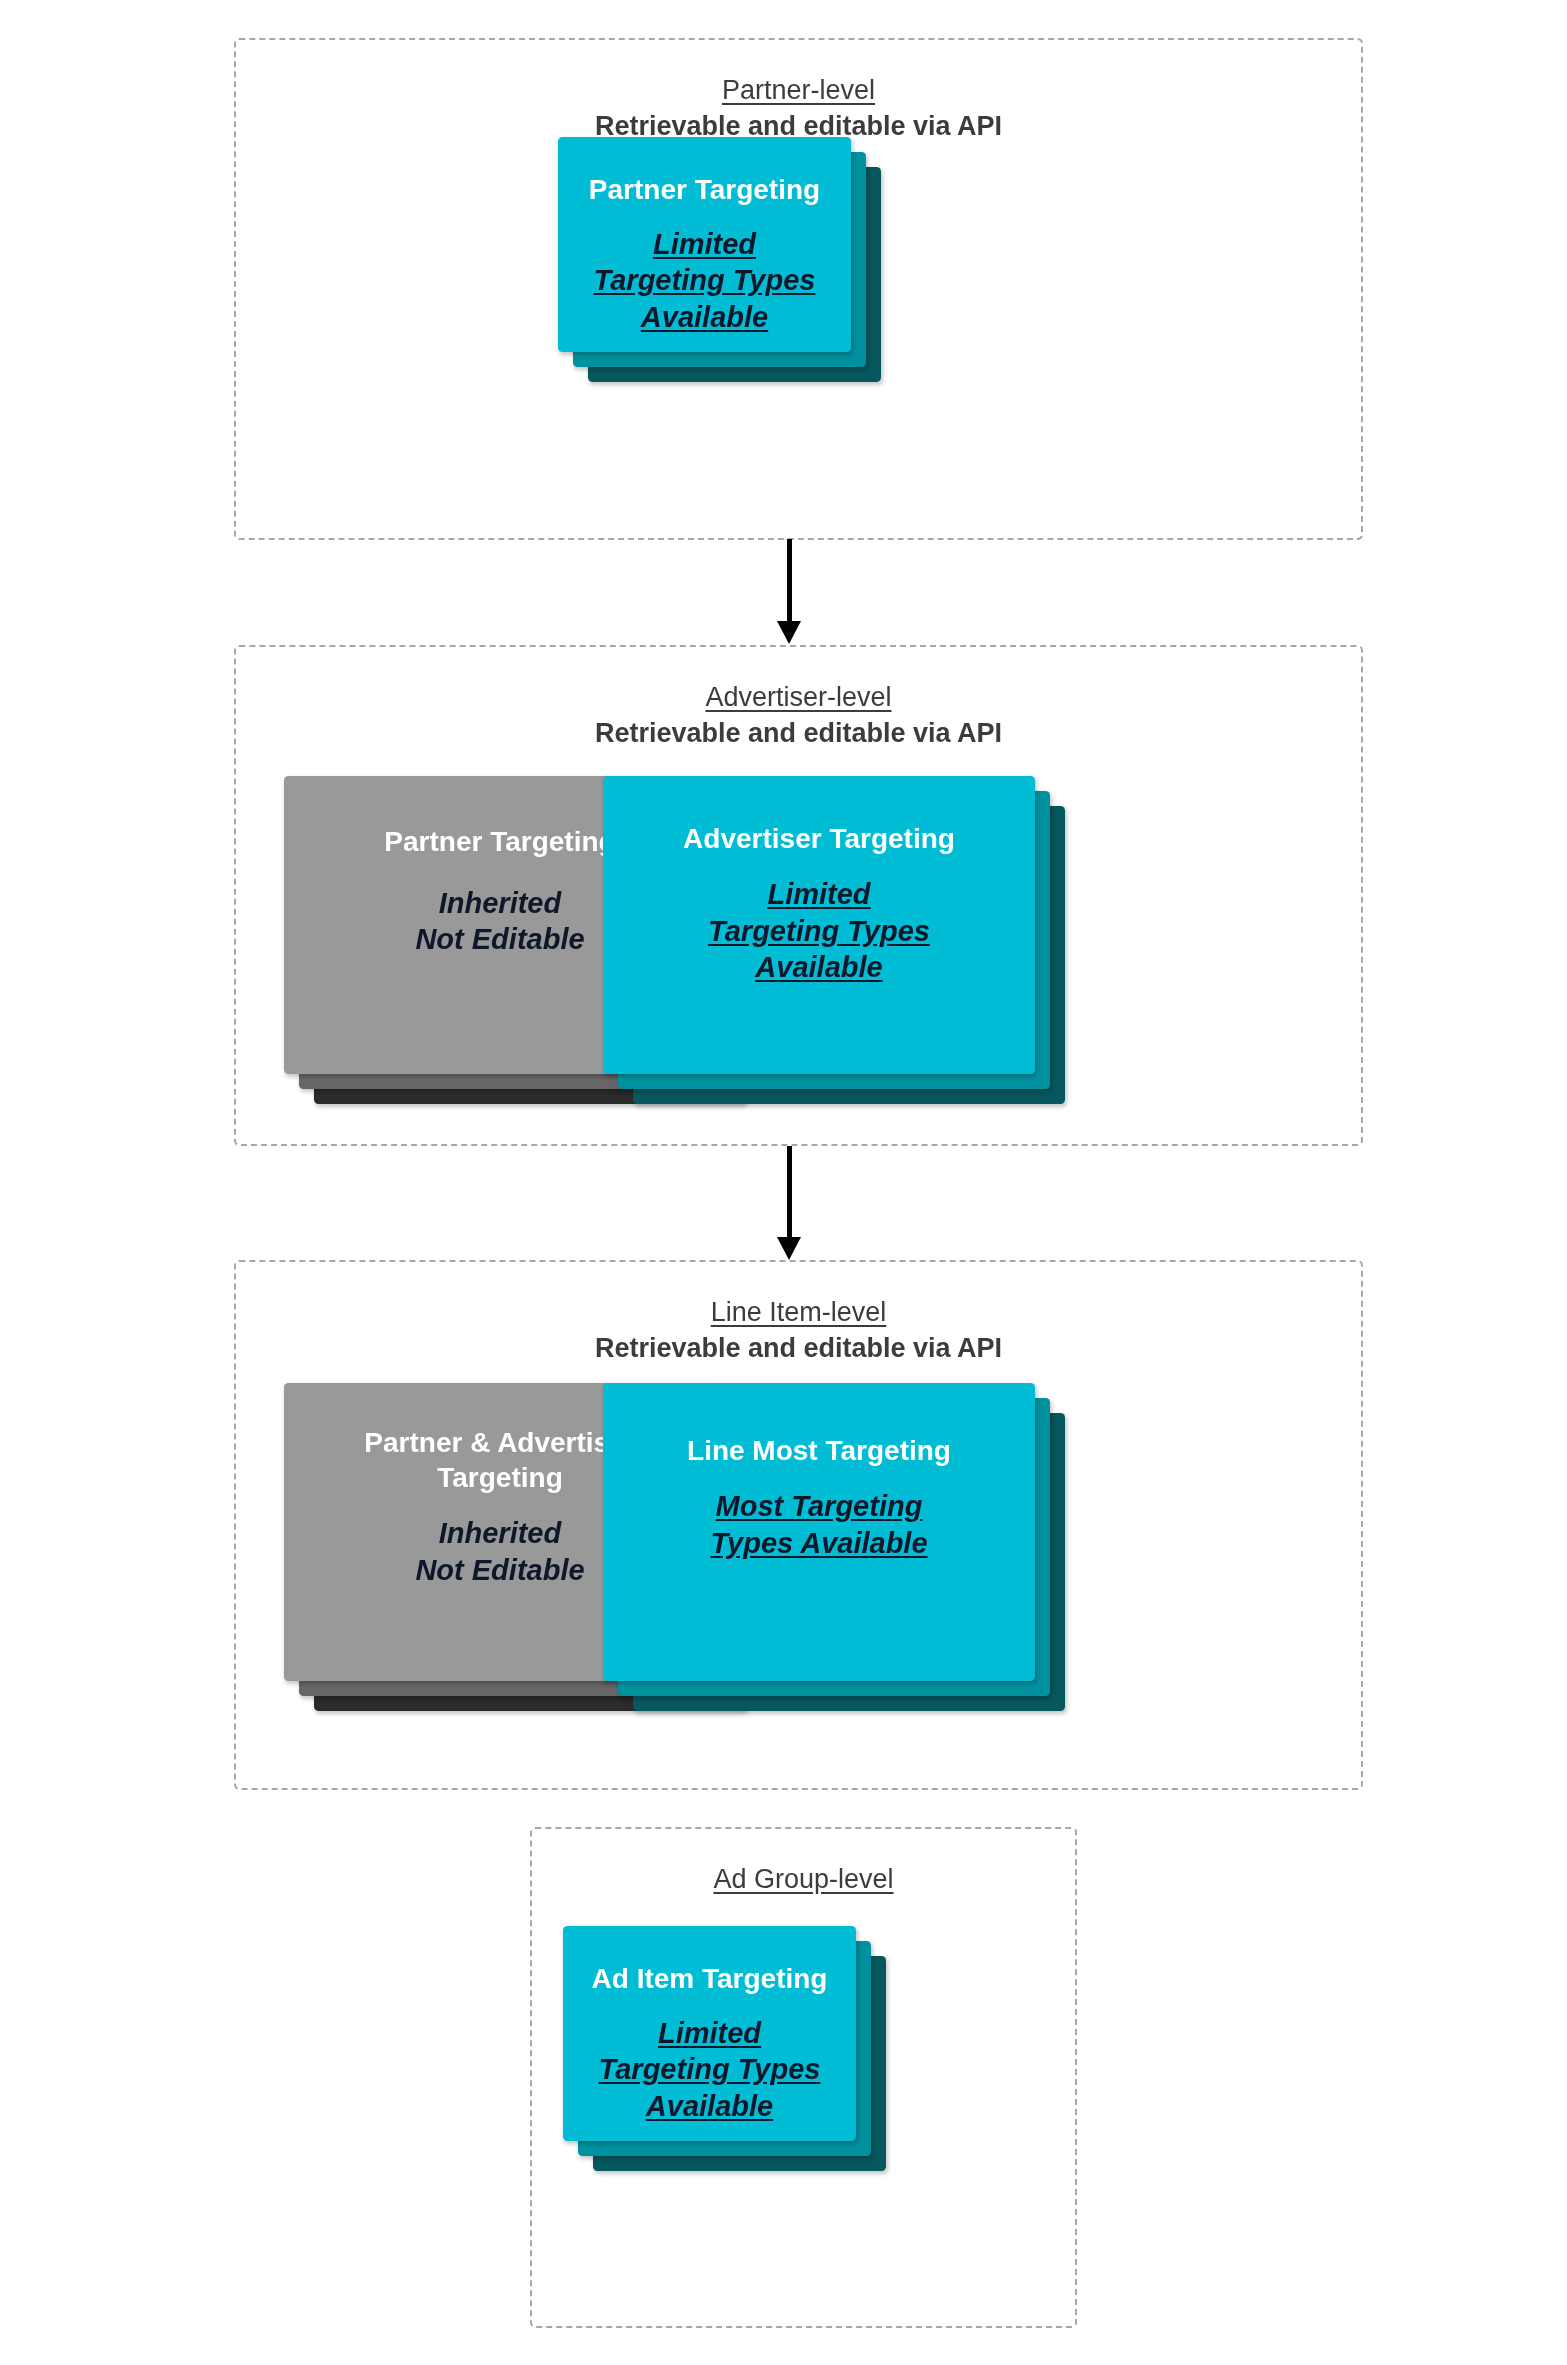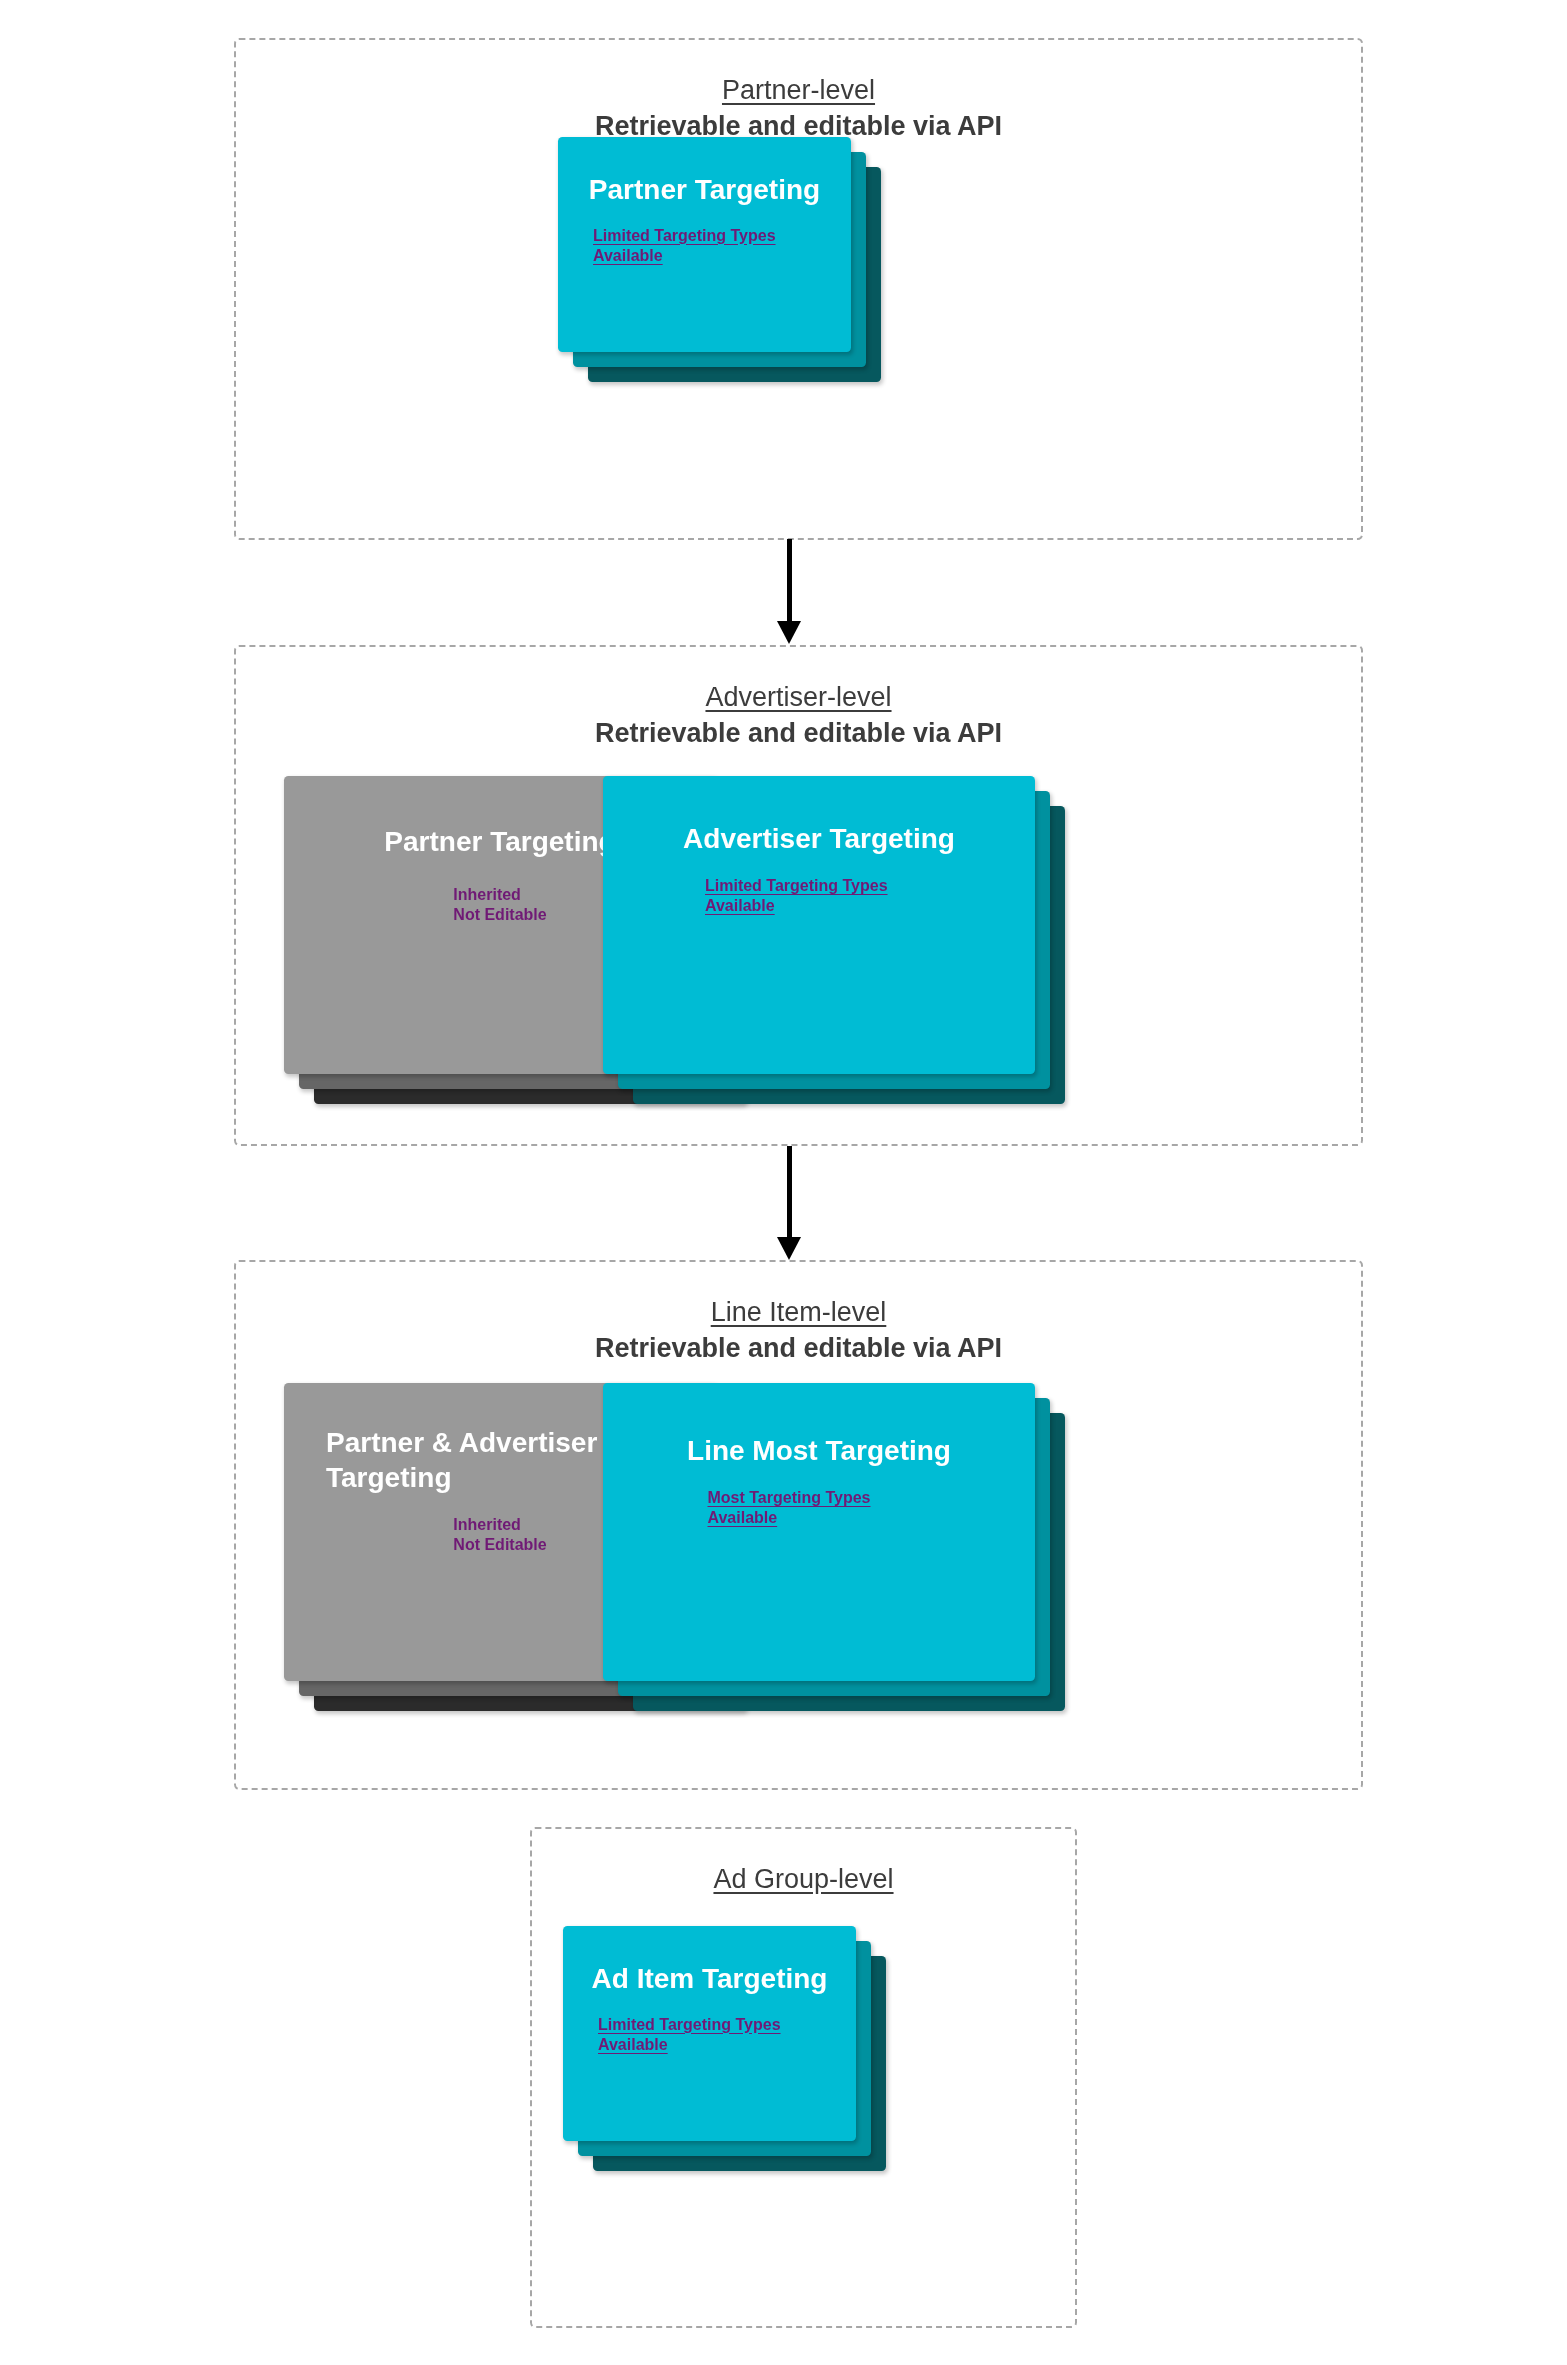--- a/index.html
+++ b/index.html
@@ -94,34 +94,36 @@
     position: absolute;
     left: 0; top: 0;
     width: 100%;
     height: 100%;
     display: flex;
     flex-direction: column;
     align-items: center;
     justify-content: flex-start;
     box-sizing: border-box;
     color: #ffffff;
+    text-align: center;
   }
   .card-title {
     font-size: 28px;
     font-weight: 700;
     line-height: 1.24;
     color: #ffffff;
   }
   .card-note {
-    font-size: 16px;
+    font-size: 29px;
     font-weight: 700;
     line-height: 1.26;
-    color: #701a75;
+    color: #0f172a;
     text-decoration: underline;
     text-underline-offset: 2.7px;
+    font-style: italic;
   }
   .card-note.plain {
     text-decoration: none;
   }
 
   
   .arrow {
     position: absolute;
     width: 36px;
   }

